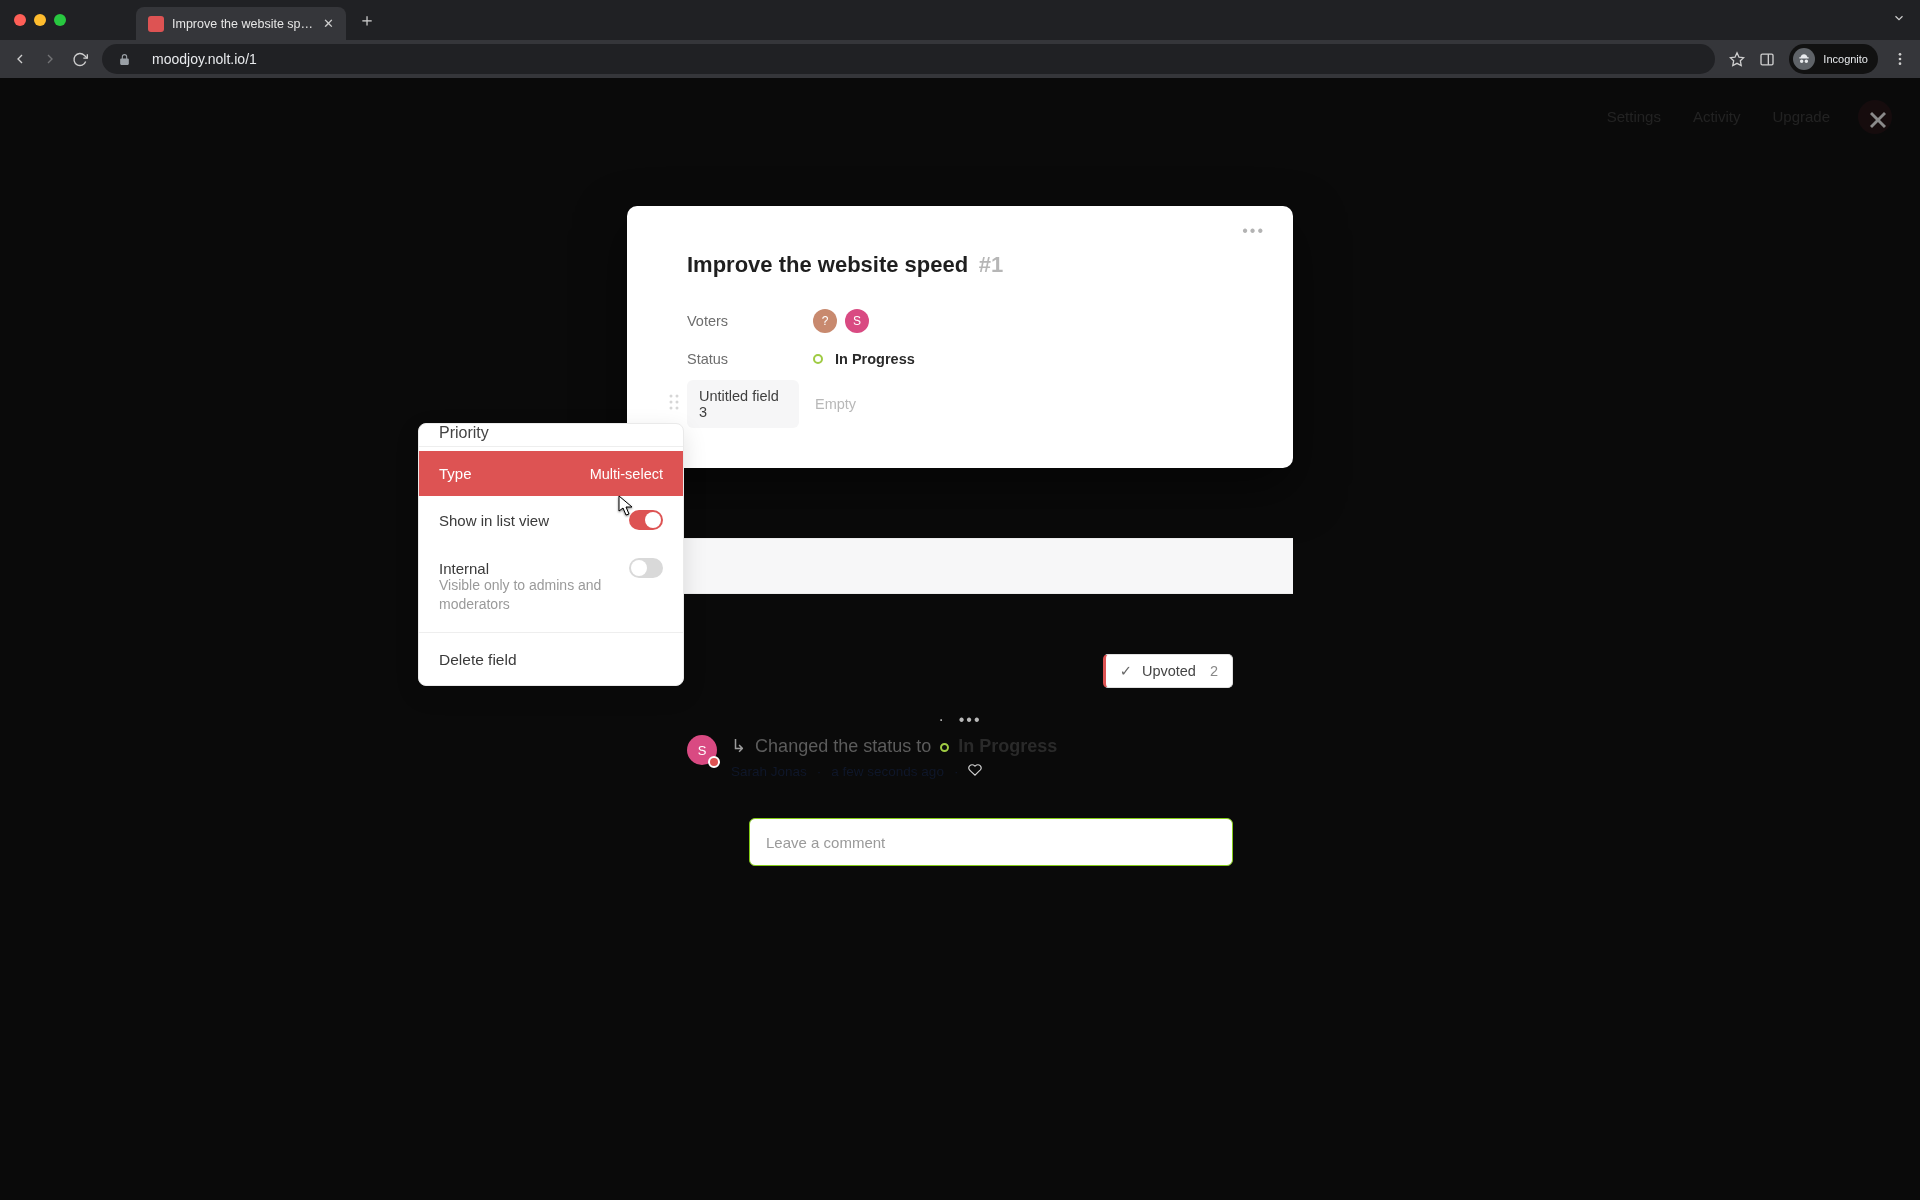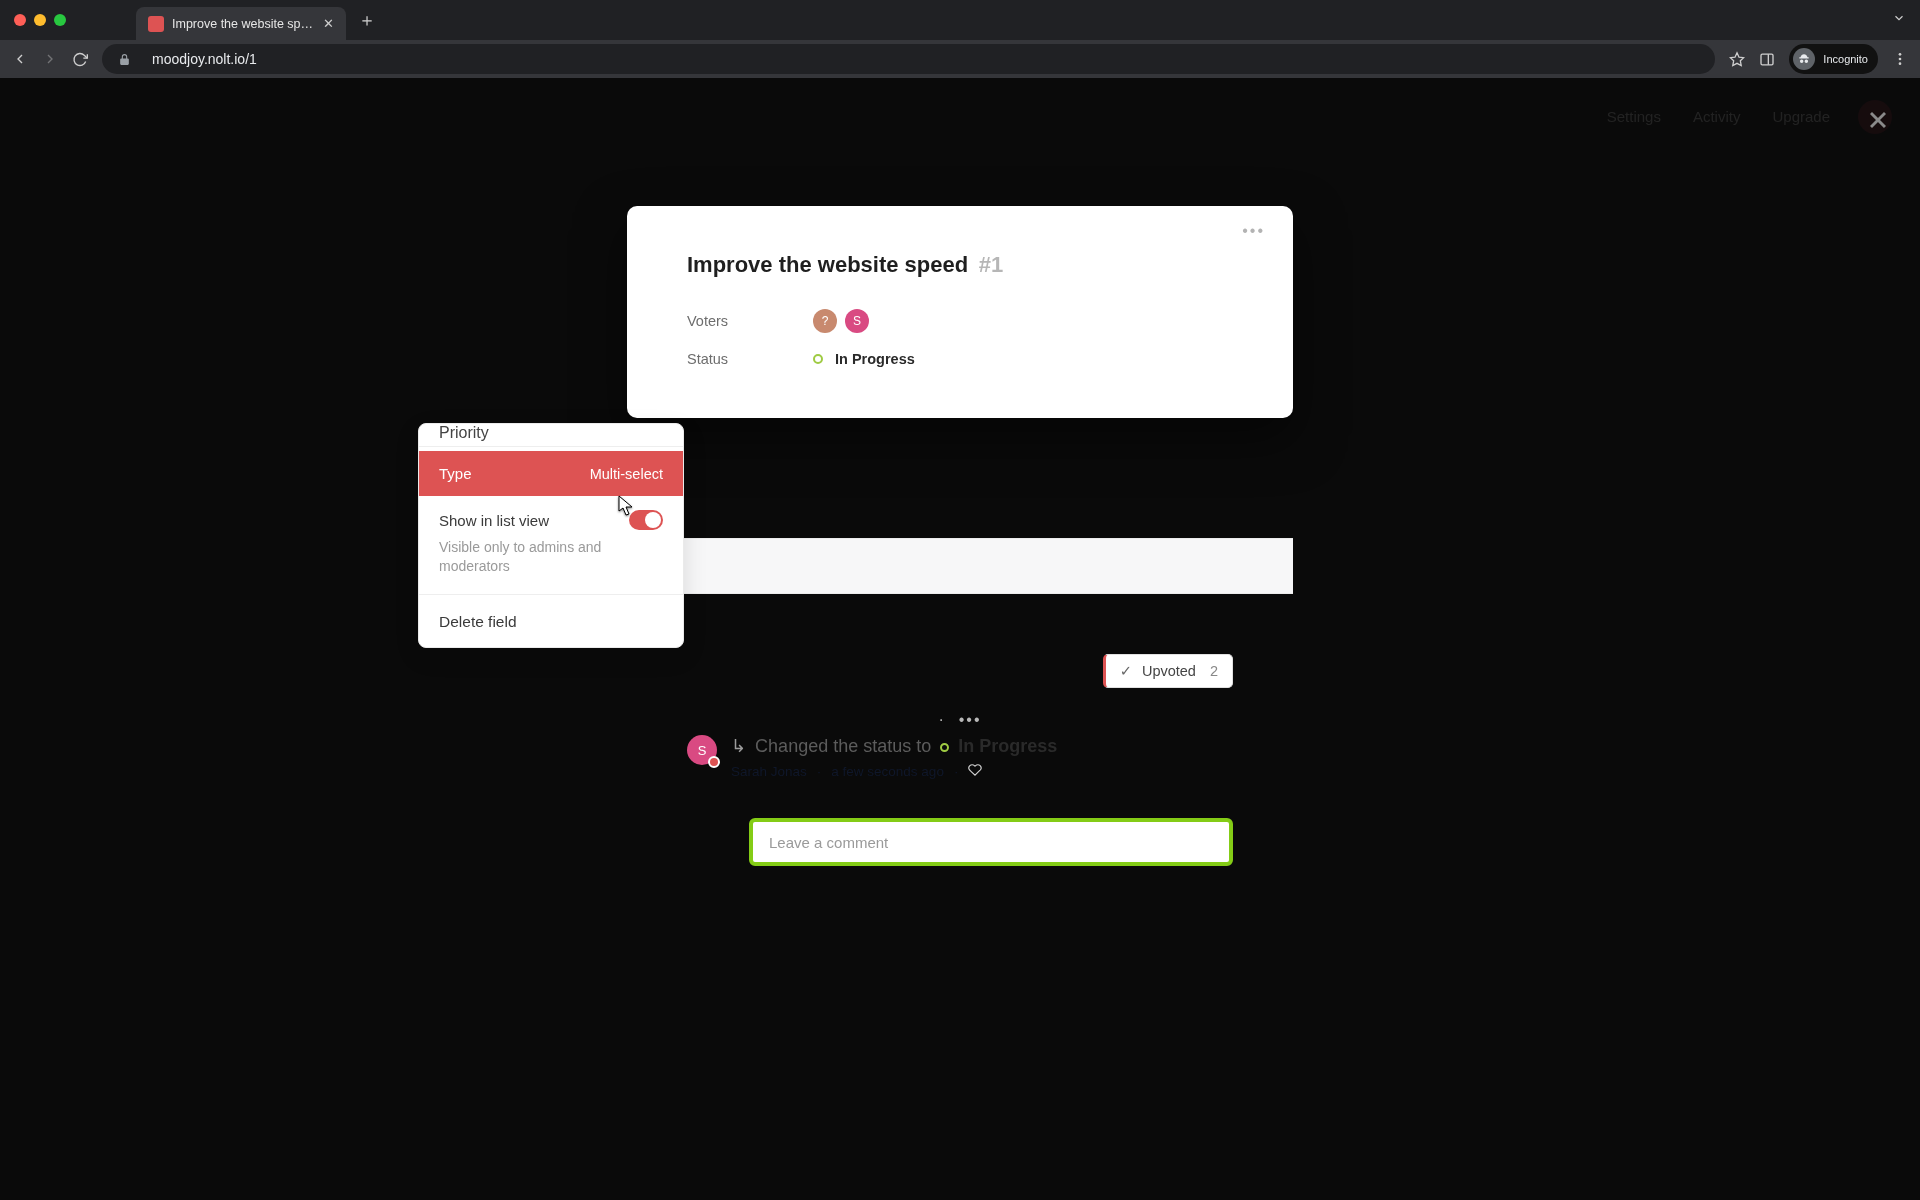--- a/index.html
+++ b/index.html
@@ -106,21 +106,21 @@
   .act-avatar { width:30px; height:30px; border-radius:50%; background:#d94a82; color:#fff; display:flex; align-items:center; justify-content:center; font-size:13px; position:relative; flex:none;}
   .act-avatar .badge { position:absolute; right:-3px; bottom:-3px; width:12px; height:12px; border-radius:50%; background:var(--brand-red); border:2px solid #fff; }
   .act-text { color:#5c5c5c; font-size:18px; }
   .act-text .arrow { color:#9c9c9c; margin-right:4px; }
   .act-text .sd { width:9px; height:9px; border:2px solid var(--accent-green); border-radius:50%; display:inline-block; margin:0 4px; vertical-align:middle;}
   .act-text .st { font-weight:600; color:#2a2a2a; }
   .meta { color:#0f172a; font-size:13.5px; margin-top:6px; display:flex; align-items:center; gap:10px;}
   .heart { color:#cfcfcf; }
 
   
-  .comment-box { position:absolute; left:122px; right:60px; top:612px; height:48px; border:4px solid #84cc16; border-radius:6px; display:flex; align-items:center; padding:0 16px; color:#9a9a9a; font-size:15px; background:#fff;}
+  .comment-box { position:absolute; left:122px; right:60px; top:612px; height:48px; border:1px solid #84cc16; border-radius:6px; display:flex; align-items:center; padding:0 16px; color:#9a9a9a; font-size:15px; background:#fff;}
 
   
   .cursor { position:absolute; top:417px; left:618px; z-index:100; pointer-events:none; }
   .cursor svg { filter: drop-shadow(0 1px 1px rgba(0,0,0,.5)); }
 </style>
 </head>
 <body>
 
 <div class="tab-strip">
   <div class="traffic">
@@ -233,20 +233,34 @@
       </div>
 
       <div class="field-row">
         <div class="field-label">Status</div>
         <div>
           <span class="status-dot"></span>
           <span class="status-text">In Progress</span>
         </div>
       </div>
 
+      <div class="custom-field-row">
+        <span class="drag-handle">
+          <svg width="10" height="16" viewBox="0 0 10 16" fill="#d6d6d6">
+              <circle cx="2" cy="2" r="1.5"></circle>
+              <circle cx="8" cy="2" r="1.5"></circle>
+              <circle cx="2" cy="8" r="1.5"></circle>
+              <circle cx="8" cy="8" r="1.5"></circle>
+              <circle cx="2" cy="14" r="1.5"></circle>
+              <circle cx="8" cy="14" r="1.5"></circle>
+            </svg>
+        </span>
+        <div class="field-name-box">Untitled field 3</div>
+        <div class="empty-val">Empty</div>
+      </div>
     </div>
 
     <div class="upvote">
       <span class="check">✓</span>
       <span>Upvoted</span>
       <span class="count">2</span>
     </div>
 
     <div class="activity">
       <div class="ellips">· &nbsp;•••</div>
@@ -288,20 +302,26 @@
     <div class="dd-row type">
       <span>Type</span>
       <span class="dd-sub">Multi-select</span>
     </div>
     <div class="dd-row plain">
       <span>Show in list view</span>
       <div class="toggle on">
           <div class="knob"></div>
         </div>
     </div>
+    <div class="dd-row plain" style="padding-bottom:4px;">
+      <span>Internal</span>
+      <div class="toggle off">
+          <div class="knob"></div>
+        </div>
+    </div>
     <div class="dd-desc">Visible only to admins and moderators</div>
     <div class="dd-div"></div>
     <div class="dd-delete">Delete field</div>
   </div>
 
   <div class="cursor">
     <svg width="18" height="22" viewBox="0 0 18 22">
         <path d="M1 1 L1 16 L5 13 L8 20 L11 19 L8 12 L14 12 Z" fill="#fff" stroke="#000" stroke-width="1"></path>
       </svg>
   </div>

